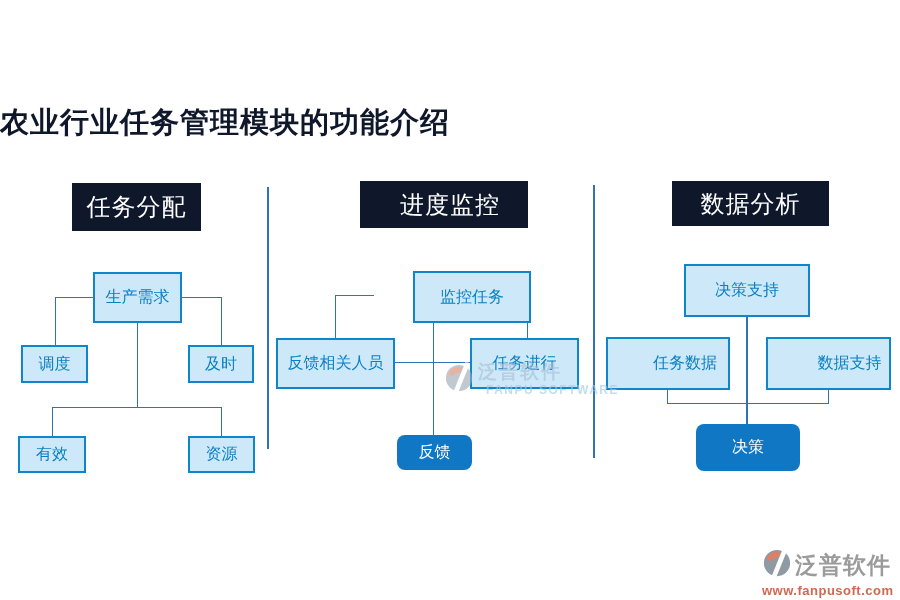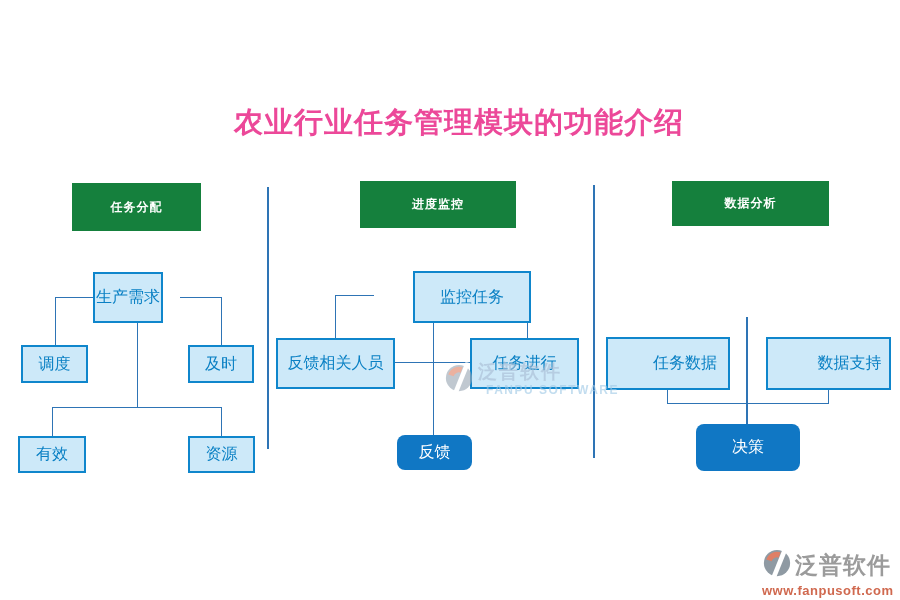--- a/index.html
+++ b/index.html
@@ -1,28 +1,28 @@
 <!DOCTYPE html>
 <html><head>
 <meta charset="utf-8">
 <style>
   html,body{margin:0;padding:0;background:#ffffff;}
   .stage{
     position:relative;width:900px;height:600px;background:#ffffff;overflow:hidden;
     font-family:"Liberation Sans","DejaVu Sans",sans-serif;
   }
   .title{
-    position:absolute;left:0;top:103px;width:900px;padding-left:18px;box-sizing:border-box;
-    text-align:center;font-family:"Liberation Serif","DejaVu Serif",serif;
-    font-size:29px;font-weight:bold;color:#ec4899;letter-spacing:1px;
+    position:absolute;left:0;top:103px;width:900px;padding-left:0;box-sizing:border-box;
+    text-align:left;font-family:"Liberation Serif","DejaVu Serif",serif;
+    font-size:29px;font-weight:bold;color:#0f172a;letter-spacing:1px;
   }
   .hdr{
-    position:absolute;background:#15803d;color:#ffffff;
+    position:absolute;background:#0f172a;color:#ffffff;
     display:flex;align-items:center;justify-content:center;
-    font-size:12px;letter-spacing:1px;font-weight:bold;
+    font-size:24px;letter-spacing:1px;
   }
   .node{
     position:absolute;background:#cde9f9;border:2px solid #0f86cc;box-sizing:border-box;
     color:#0a80c4;display:flex;align-items:center;justify-content:center;
     font-size:16px;
   }
   .node-dark{
     position:absolute;background:#1077c4;color:#ffffff;
     display:flex;align-items:center;justify-content:center;
     font-size:16px;
@@ -56,27 +56,27 @@
 
   <div class="ln" style="left:55px;top:297px;width:38px;height:1px;"></div>
   <div class="ln" style="left:55px;top:297px;width:1px;height:48px;"></div>
   <div class="ln" style="left:180px;top:297px;width:42px;height:1px;"></div>
   <div class="ln" style="left:221px;top:297px;width:1px;height:48px;"></div>
   <div class="ln" style="left:137px;top:323px;width:1px;height:84px;"></div>
   <div class="ln" style="left:52px;top:407px;width:170px;height:1px;"></div>
   <div class="ln" style="left:52px;top:407px;width:1px;height:29px;"></div>
   <div class="ln" style="left:221px;top:407px;width:1px;height:29px;"></div>
 
-  <div class="node" style="left:93px;top:272px;width:70px;height:51px;">生产需求</div>
+  <div class="node" style="left:93px;top:272px;width:89px;height:51px;">生产需求</div>
   <div class="node" style="left:21px;top:345px;width:67px;height:38px;">调度</div>
   <div class="node" style="left:188px;top:345px;width:66px;height:38px;">及时</div>
   <div class="node" style="left:18px;top:436px;width:68px;height:37px;">有效</div>
   <div class="node" style="left:188px;top:436px;width:67px;height:37px;">资源</div>
 
-  <div class="hdr" style="left:360px;top:181px;width:156px;height:47px;">进度监控</div>
+  <div class="hdr" style="left:360px;top:181px;width:156px;height:47px;padding-left:12px;">进度监控</div>
 
   <div class="ln" style="left:335px;top:295px;width:39px;height:1px;"></div>
   <div class="ln" style="left:335px;top:295px;width:1px;height:43px;"></div>
   <div class="ln" style="left:492px;top:295px;width:36px;height:1px;"></div>
   <div class="ln" style="left:527px;top:295px;width:1px;height:43px;"></div>
   <div class="ln" style="left:433px;top:323px;width:1px;height:113px;"></div>
   <div class="ln" style="left:395px;top:362px;width:75px;height:1px;"></div>
 
   <div class="node" style="left:374px;top:271px;width:118px;height:52px;margin-left:39px;">监控任务</div>
   <div class="node" style="left:276px;top:338px;width:119px;height:51px;">反馈相关人员</div>
@@ -84,20 +84,21 @@
   <div class="node-dark" style="left:397px;top:435px;width:75px;height:35px;">反馈</div>
 
   <div class="hdr" style="left:672px;top:181px;width:157px;height:45px;">数据分析</div>
 
   <div class="ln" style="left:746px;top:317px;width:2px;height:107px;"></div>
   <div class="ln" style="left:667px;top:390px;width:1px;height:14px;"></div>
   <div class="ln" style="left:667px;top:403px;width:80px;height:1px;"></div>
   <div class="ln" style="left:828px;top:390px;width:1px;height:14px;"></div>
   <div class="ln" style="left:748px;top:403px;width:81px;height:1px;"></div>
 
+  <div class="node" style="left:684px;top:264px;width:126px;height:53px;">决策支持</div>
   <div class="node" style="left:606px;top:337px;width:124px;height:53px;padding-left:34px;">任务数据</div>
   <div class="node" style="left:766px;top:337px;width:125px;height:53px;padding-left:42px;">数据支持</div>
   <div class="node-dark" style="left:696px;top:424px;width:104px;height:47px;">决策</div>
 
   <div class="wm-center">
     <span>
       <svg width="30" height="32" viewBox="0 0 32 32">
         <circle cx="16" cy="16" r="14" fill="#9aa7b4"></circle>
         <path d="M16 4 a12 12 0 0 0 -12 12 l6 0 a6 6 0 0 1 6 -6 z" fill="#e08266" transform="rotate(18 16 16)"></path>
         <rect x="16" y="-3" width="5" height="38" fill="#ffffff" transform="rotate(22 16 16)"></rect>

